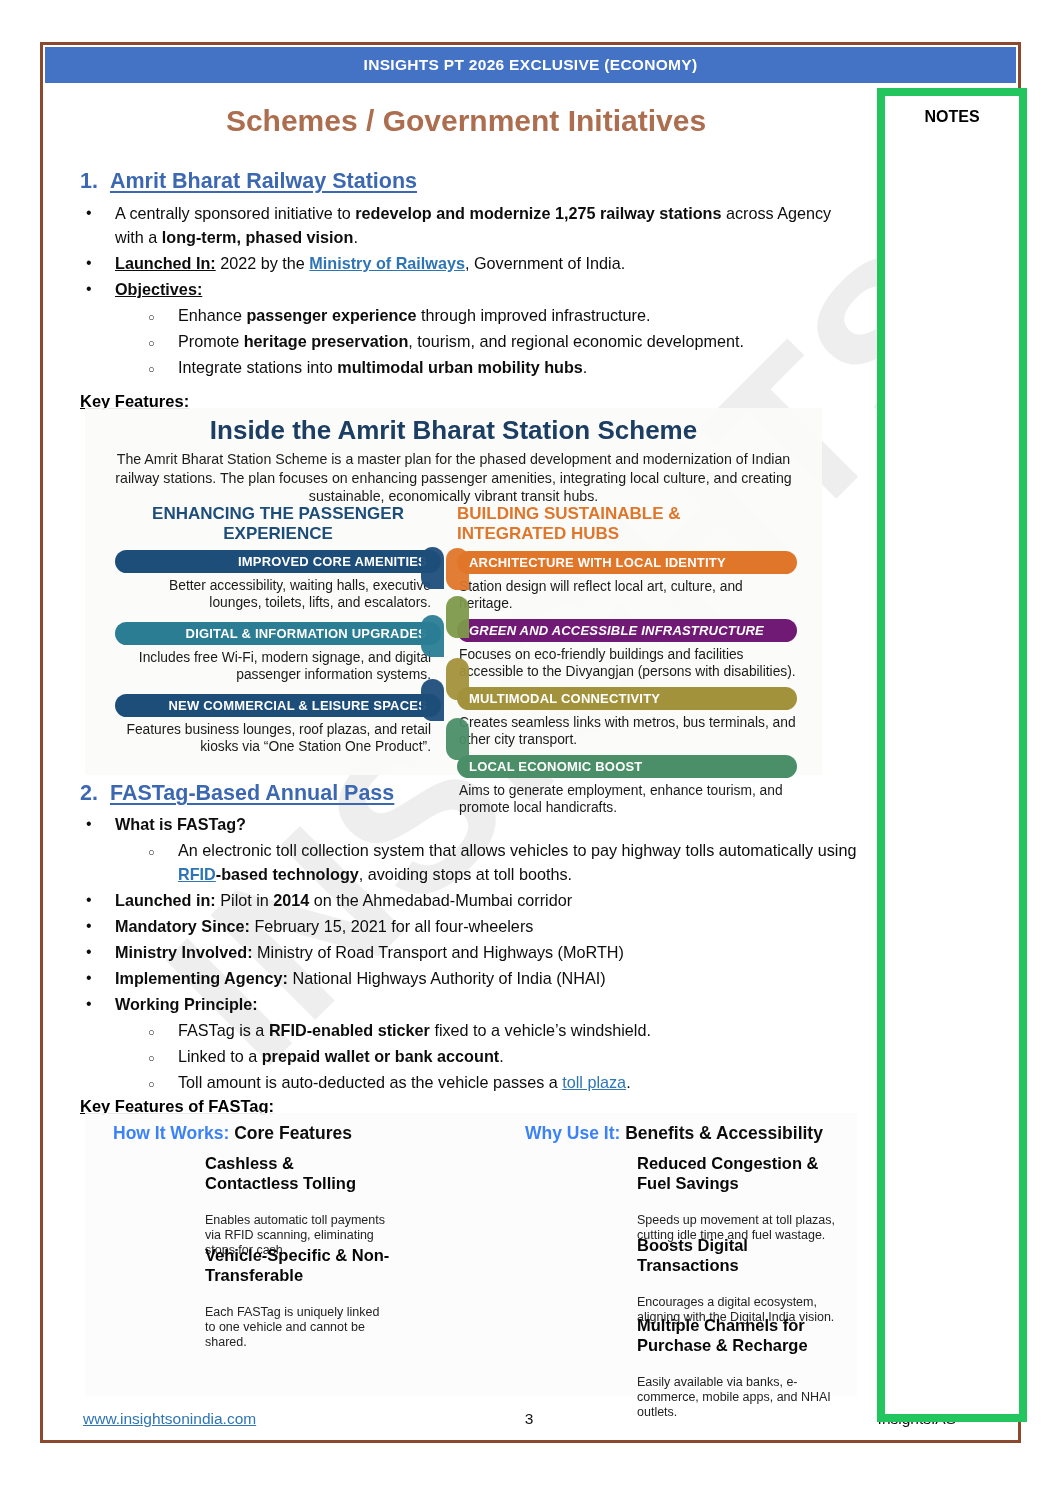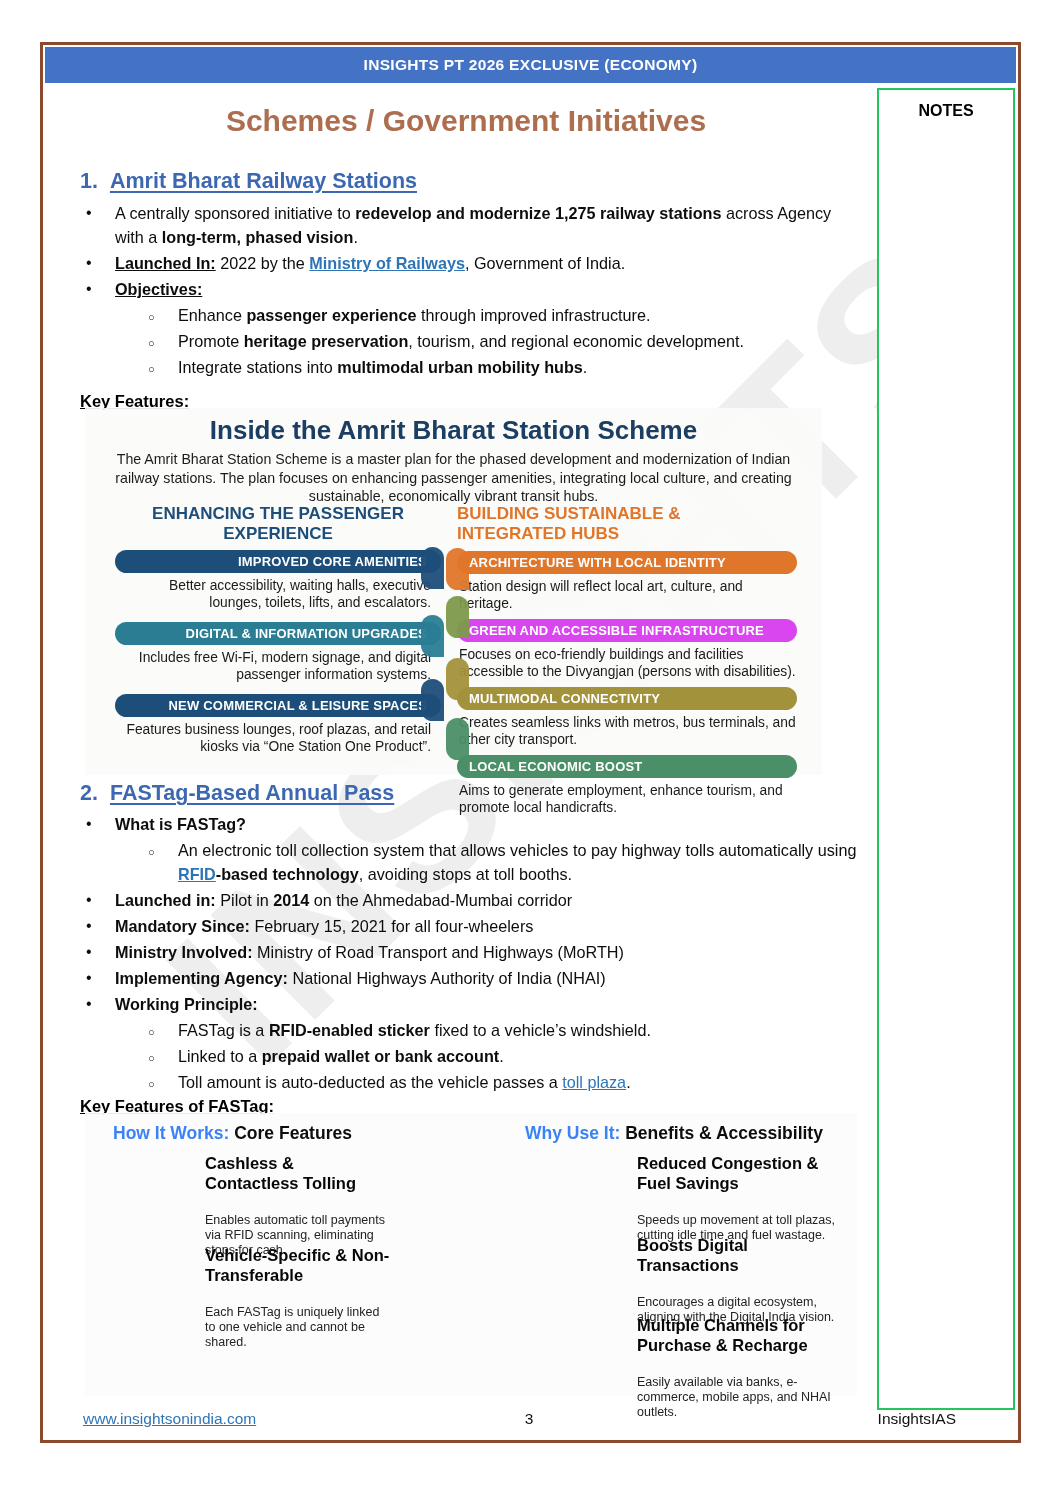--- a/index.html
+++ b/index.html
@@ -19,21 +19,21 @@
     position:absolute;left:40px;top:42px;width:975px;height:1395px;
     border:3px solid #8B4A2E;z-index:1;background:transparent;
   }
   .header-bar{
     position:absolute;left:2px;top:2px;right:2px;height:36px;background:#4472C4;
     color:#fff;font-weight:bold;font-size:15.5px;text-align:center;line-height:36px;
     letter-spacing:0.3px;
   }
   .notes-box{
     position:absolute;left:877px;top:88px;width:134px;height:1318px;
-    border:2px solid #22c55e;background:#fff;z-index:3;text-align:center;
+    border:8px solid #22c55e;background:#fff;z-index:3;text-align:center;
   }
   .notes-label{margin-top:12px;font-weight:bold;font-size:16px;color:#000;}
   
   .content{position:absolute;left:60px;top:0;width:812px;height:1497px;z-index:2;}
   .page-title{
     position:absolute;left:0;top:104px;width:100%;text-align:center;
     font-size:30px;font-weight:bold;color:#AC6E4E;
   }
   .sec-heading{position:absolute;left:20px;font-size:21.5px;font-weight:bold;color:#3C68B2;}
   #sec1-heading{top:169px;}
@@ -179,21 +179,21 @@
     <div class="ig1-right">
       <div class="col-heading">BUILDING SUSTAINABLE &amp; INTEGRATED HUBS</div>
       <div>
 
           <div>
             <div class="pill" style="background: rgb(224, 118, 42);">ARCHITECTURE WITH LOCAL IDENTITY</div>
             <div class="pill-desc">Station design will reflect local art, culture, and heritage.</div>
           </div>
 
           <div>
-            <div class="pill" style="background: #d946ef;">GREEN AND ACCESSIBLE INFRASTRUCTURE</div>
+            <div class="pill" style="background: #701a75; font-style: italic;">GREEN AND ACCESSIBLE INFRASTRUCTURE</div>
             <div class="pill-desc">Focuses on eco-friendly buildings and facilities accessible to the Divyangjan (persons with disabilities).</div>
           </div>
 
           <div>
             <div class="pill" style="background: rgb(163, 146, 60);">MULTIMODAL CONNECTIVITY</div>
             <div class="pill-desc">Creates seamless links with metros, bus terminals, and other city transport.</div>
           </div>
 
           <div>
             <div class="pill" style="background: rgb(75, 143, 104);">LOCAL ECONOMIC BOOST</div>

